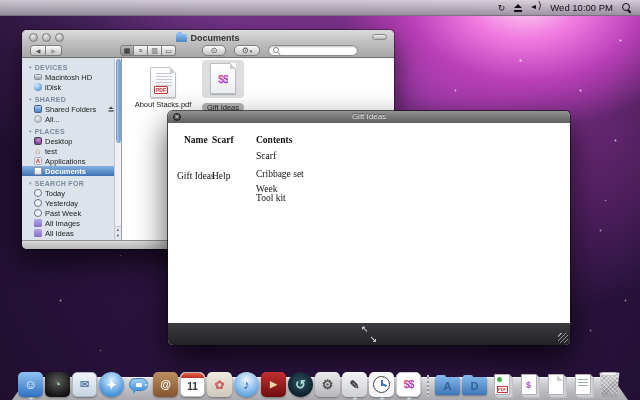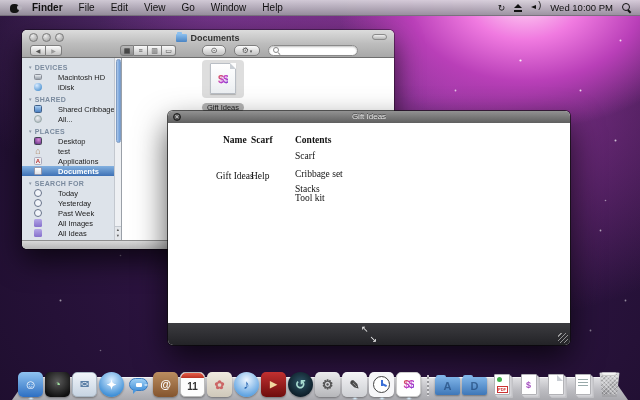--- a/index.html
+++ b/index.html
@@ -78,21 +78,21 @@
   .caret { font-size:5px; }
   .search { margin-left:8px; width:90px; height:11px; border-radius:6px; background:#fff; border:1px solid #8a8a8a; box-shadow:inset 0 1px 2px rgba(0,0,0,.25); display:flex; align-items:center; padding-left:4px; }
   .minimag { width:7px; height:7px; position:relative; }
   .minimag::before { content:""; position:absolute; left:0; top:0; width:4px; height:4px; border:1px solid #888; border-radius:50%; }
   .minimag::after { content:""; position:absolute; left:4.5px; top:4.5px; width:2.5px; height:1px; background:#888; transform:rotate(45deg); transform-origin:left center; }
 
   .fw-body { position:absolute; top:28px; bottom:9px; left:0; right:0; display:flex; }
   .sidebar { width:100px; background:#dde3ea; border-right:1px solid #9aa0a8; position:relative; padding-top:2px; overflow:hidden; }
   .sb-head { height:9px; margin-top:3px; font-size:7px; font-weight:bold; color:#7a8a9e; padding-left:6px; letter-spacing:.3px; display:flex; align-items:center; gap:2px; }
   .tri { font-size:4.5px; color:#8b97a6; }
-  .sb-row { height:10px; display:flex; align-items:center; gap:16px; padding-left:12px; font-size:7.5px; color:#1c1c1c; white-space:nowrap; }
+  .sb-row { height:10px; display:flex; align-items:center; gap:3px; padding-left:12px; font-size:7.5px; color:#1c1c1c; white-space:nowrap; }
   .sb-row.sel { background:linear-gradient(#83b1e0,#3e71b5); color:#fff; font-weight:bold; }
   .si { width:8px; height:8px; border-radius:2px; flex:0 0 auto; display:flex; align-items:center; justify-content:center; font-size:6px; }
   .ic-hd { height:6px; background:linear-gradient(#e6eaef,#97a0ab); border:.5px solid #8a8f99; border-radius:1.5px; }
   .ic-idisk { border-radius:50%; background:radial-gradient(circle at 35% 30%, #d6eaff, #5b9bd5 75%); }
   .ic-display { background:linear-gradient(#a9cef2,#4a7fc1); border:.5px solid #40608a; border-radius:1.5px; }
   .ic-all { border-radius:50%; background:radial-gradient(circle at 40% 35%, #eef1f4, #a6adb6); border:.5px solid #9aa; }
   .ic-desktop { background:radial-gradient(circle at 60% 30%, #d98ad9, #56297a); border:.5px solid #445; border-radius:1.5px; }
   .ic-home { color:#a7794e; font-size:9px; line-height:8px; }
   .ic-apps { background:#ececef; border:.5px solid #aab; color:#b33; font-weight:bold; font-size:6px; border-radius:1.5px; }
   .ic-doc { background:linear-gradient(#fff,#dfe2e6); border:.5px solid #99a; border-radius:1px; }
@@ -116,21 +116,21 @@
   .fname.pillsel { display:inline-block; background:#b5b5b5; color:#1a1a1a; border-radius:6px; padding:0 5px; }
   .fw-status { position:absolute; bottom:0; left:0; right:0; height:9px; background:linear-gradient(#d8d8d8,#b6b6b6); border-top:1px solid #8e8e8e; border-radius:0 0 5px 5px; }
 
   
   .ql { position:absolute; left:168px; top:111px; width:402px; height:234px; z-index:20;
     border-radius:5px; box-shadow:0 14px 32px rgba(0,0,0,.7), 0 0 0 1px rgba(20,20,20,.7); background:#fff; }
   .ql-titlebar { height:12px; border-radius:5px 5px 0 0; background:linear-gradient(#929292,#5f5f5f); position:relative; }
   .ql-close { position:absolute; left:5px; top:2px; width:8px; height:8px; border-radius:50%; background:radial-gradient(circle at 40% 30%, #6a6a6a, #2e2e2e); border:.5px solid #1d1d1d; color:#ddd; font-size:6px; line-height:7px; text-align:center; }
   .ql-title { position:absolute; left:0; right:0; top:0; height:12px; line-height:12px; text-align:center; color:#e4e4e4; font-size:8px; text-shadow:0 -1px 0 rgba(0,0,0,.5); }
   .ql-content { position:absolute; top:12px; bottom:22px; left:0; right:0; background:#fff; overflow:hidden; font-family:"Liberation Serif", serif; font-size:9.5px; color:#111; }
-  .ql-content span { position:absolute; white-space:nowrap;margin-left:39px; }
+  .ql-content span { position:absolute; white-space:nowrap; }
   .hdr { font-weight:bold; }
   .ql-bottom { position:absolute; bottom:0; left:0; right:0; height:22px; border-radius:0 0 5px 5px; background:linear-gradient(#3c3c40,#232327); }
   .expand { position:absolute; left:50%; top:50%; width:14px; height:14px; transform:translate(-50%,-50%); color:#f2f2f2; font-size:9px; }
   .expand i { position:absolute; font-style:normal; }
   .ex-a { left:-1px; top:-3px; } .ex-b { right:-1px; bottom:-3px; }
   .grip { position:absolute; right:2px; bottom:2px; width:10px; height:10px;
     background:repeating-linear-gradient(135deg, transparent 0 2px, rgba(220,220,220,.6) 2px 3px); border-radius:0 0 4px 0; }
 
   
   .dock { position:absolute; bottom:0; left:0; right:0; height:38px; z-index:40; }
@@ -183,30 +183,20 @@
   .di-trash::after { content:""; position:absolute; top:-2px; left:5px; width:14px; height:6px; background:#f4f4f4; border-radius:50% 50% 20% 20%; box-shadow:inset 0 -1px 1px rgba(0,0,0,.2); }
 </style>
 </head>
 <body>
 
 <div class="desktop">
   <div class="stars"></div>
 </div>
 
 <div class="menubar">
-  <div class="mb-left">
-    <span class="apple"></span>
-    <span class="mb-item mb-app">Finder</span>
-    <span class="mb-item">File</span>
-    <span class="mb-item">Edit</span>
-    <span class="mb-item">View</span>
-    <span class="mb-item">Go</span>
-    <span class="mb-item">Window</span>
-    <span class="mb-item">Help</span>
-  </div>
   <div class="mb-right">
     <span class="glyph-ic">↻</span>
     <span class="eject"></span>
     <span class="vol"></span>
     <span class="mb-clock">Wed 10:00 PM</span>
     <span class="mag"></span>
   </div>
 </div>
 
 <div class="finder">
@@ -257,21 +247,21 @@
           <span class="si ic-idisk"></span>
           <span>iDisk</span>
         </div>
 
       <div class="sb-head">
           <span class="tri">▼</span>
           <span>SHARED</span>
         </div>
       <div class="sb-row">
           <span class="si ic-display"></span>
-          <span>Shared Cribbage</span>
+          <span>Shared Folders</span>
           <span class="eject sb-eject"></span>
         </div>
       <div class="sb-row">
           <span class="si ic-all"></span>
           <span>All...</span>
         </div>
 
       <div class="sb-head">
           <span class="tri">▼</span>
           <span>PLACES</span>
@@ -318,20 +308,27 @@
           <span>All Ideas</span>
         </div>
 
       <div class="sb-scroll">
         <span class="sb-thumb"></span>
         <div class="sb-arrows">▴<br>▾</div>
       </div>
     </div>
 
     <div class="filearea">
+      <div class="tile t1">
+        <div class="doc-ic">
+          <span class="pdf-lines"></span>
+          <span class="pdf-tag">PDF</span>
+        </div>
+        <div class="fname">About Stacks.pdf</div>
+      </div>
       <div class="tile t2">
         <span class="selbox"></span>
         <div class="doc-ic">
           <span class="dollar">$$</span>
         </div>
         <span class="fname pillsel">Gift Ideas</span>
       </div>
     </div>
   </div>
   <div class="fw-status"></div>
@@ -343,21 +340,21 @@
     <span class="ql-title">Gift Ideas</span>
   </div>
   <div class="ql-content">
     <span class="hdr" style="left:16px; top:12px;">Name</span>
     <span class="hdr" style="left:44px; top:12px;">Scarf</span>
     <span class="hdr" style="left:88px; top:12px;font-family:Liberation Serif, serif;">Contents</span>
     <span style="left:88px; top:28px;">Scarf</span>
     <span style="left:9px; top:48px;">Gift Ideas</span>
     <span style="left:44px; top:48px;">Help</span>
     <span style="left:88px; top:46px;">Cribbage set</span>
-    <span style="left:88px; top:61px;">Stacks</span>
+    <span style="left:88px; top:61px;">Week</span>
     <span style="left:88px; top:70px;">Tool kit</span>
   </div>
   <div class="ql-bottom">
     <span class="expand">
       <i class="ex-a">↖</i>
       <i class="ex-b">↘</i>
     </span>
     <span class="grip"></span>
   </div>
 </div>

